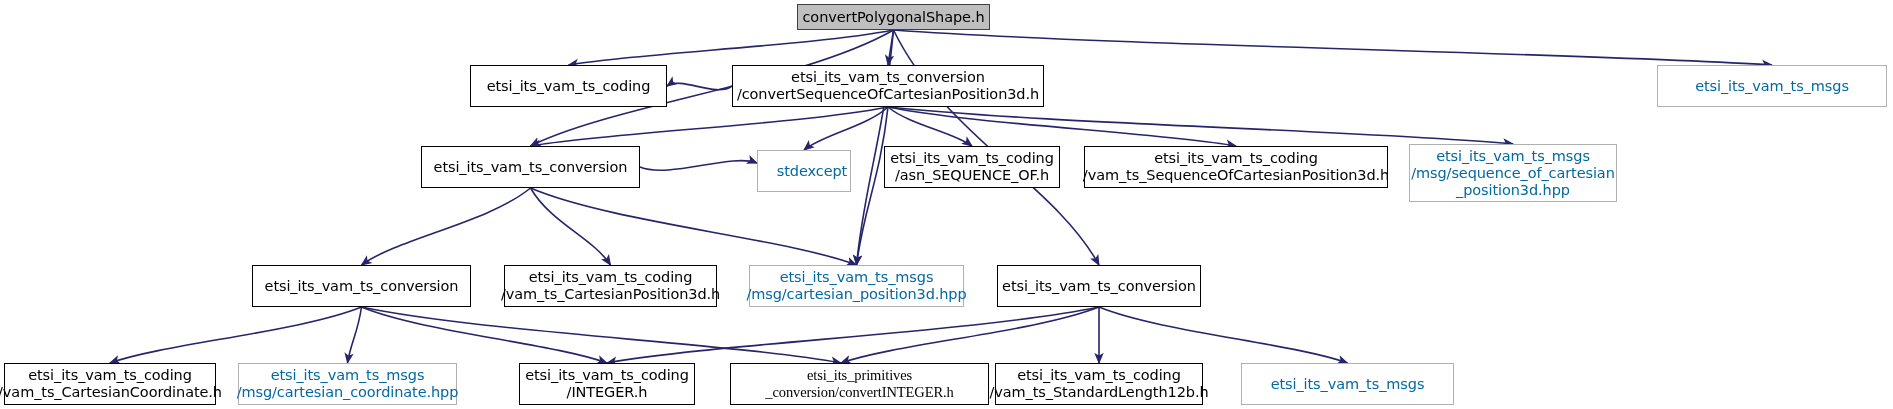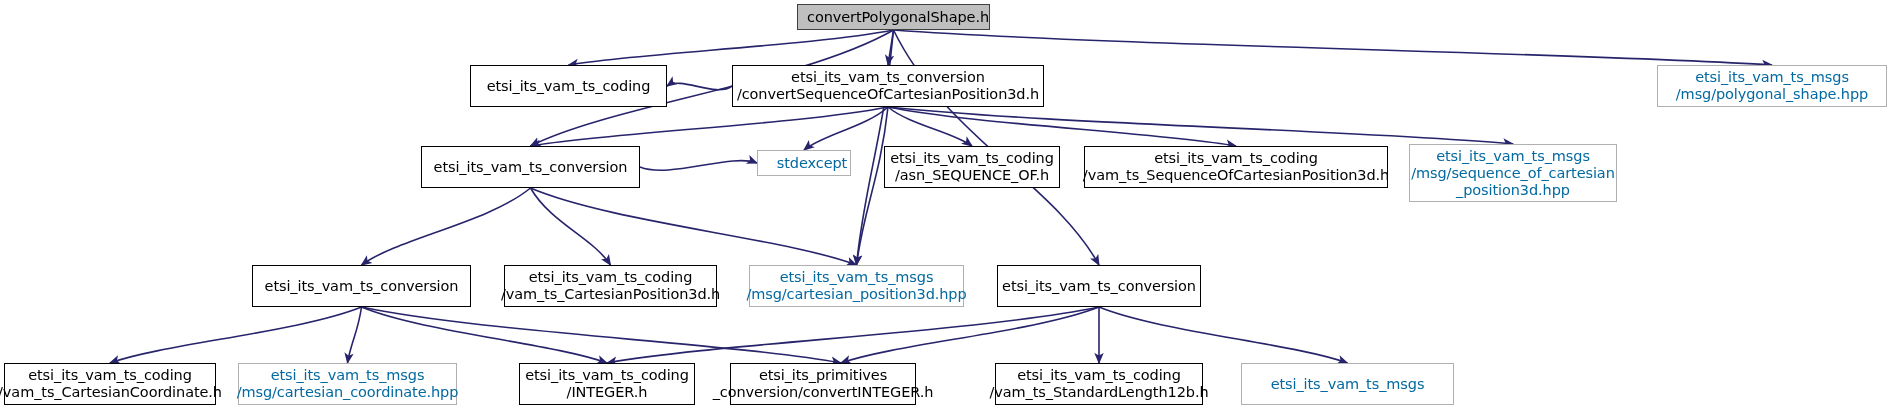--- a/index.html
+++ b/index.html
@@ -35,21 +35,20 @@
     line-height: 17px;
     color: #000000;
     background: #ffffff;
     border: 1px solid #000000;
     white-space: pre;
     letter-spacing: -0.1px;
   }
   .node.root {
     background: #bfbfbf;
     border: 1px solid #404040;
-    align-items: flex-end;
   }
   .node.dim {
     border: 1px solid #b0b0b0;
     color: #0369a1;
   }
   .node .ln {
     display: block;
   }
 </style>
 </head>
@@ -85,30 +84,30 @@
       <path d="M 361.5 307 C 481.375 332.2, 735.51 343.4, 841 363" fill="none" stroke="#27246b" stroke-width="1.6" marker-end="url(#arrow)"></path>
       <path d="M 1099 307 C 976 332.2, 715.24 343.4, 607 363" fill="none" stroke="#27246b" stroke-width="1.6" marker-end="url(#arrow)"></path>
       <path d="M 1099 307 C 1034.5 332.2, 897.76 343.4, 841 363" fill="none" stroke="#27246b" stroke-width="1.6" marker-end="url(#arrow)"></path>
       <path d="M 1099 307 L 1099 363" fill="none" stroke="#27246b" stroke-width="1.6" marker-end="url(#arrow)"></path>
       <path d="M 1099 307 C 1161.125 332.2, 1292.83 343.4, 1347.5 363" fill="none" stroke="#27246b" stroke-width="1.6" marker-end="url(#arrow)"></path>
     </svg>
   <div id="node-layer">
       <div class="node root" style="left: 797px; top: 4px; width: 193px; height: 26px;"><span class="ln">convertPolygonalShape.h</span></div>
       <div class="node" style="left: 470px; top: 65px; width: 197px; height: 42px;"><span class="ln">etsi_its_vam_ts_coding</span></div>
       <div class="node" style="left: 732px; top: 65px; width: 312px; height: 42px;"><span class="ln">etsi_its_vam_ts_conversion</span><span class="ln">/convertSequenceOfCartesianPosition3d.h</span></div>
-      <div class="node dim" style="left: 1657px; top: 65px; width: 230px; height: 42px;"><span class="ln">etsi_its_vam_ts_msgs</span><span class="ln">/msg/polygonal_shape.hpp</span></div>
+      <div class="node dim" style="left: 1657px; top: 65px; width: 230px; height: 42px;"><span class="ln">etsi_its_vam_ts_msgs</span></div>
       <div class="node" style="left: 421px; top: 146px; width: 219px; height: 42px;"><span class="ln">etsi_its_vam_ts_conversion</span></div>
-      <div class="node dim" style="left: 757px; top: 150px; width: 94px; height: 26px; padding-left: 16px;"><span class="ln">stdexcept</span></div>
+      <div class="node dim" style="left: 757px; top: 150px; width: 94px; height: 42px; padding-left: 16px;"><span class="ln">stdexcept</span></div>
       <div class="node" style="left: 884px; top: 146px; width: 176px; height: 42px;"><span class="ln">etsi_its_vam_ts_coding</span><span class="ln">/asn_SEQUENCE_OF.h</span></div>
       <div class="node" style="left: 1084px; top: 146px; width: 304px; height: 42px;"><span class="ln">etsi_its_vam_ts_coding</span><span class="ln">/vam_ts_SequenceOfCartesianPosition3d.h</span></div>
       <div class="node dim" style="left: 1409px; top: 144px; width: 208px; height: 58px;"><span class="ln">etsi_its_vam_ts_msgs</span><span class="ln">/msg/sequence_of_cartesian</span><span class="ln">_position3d.hpp</span></div>
       <div class="node" style="left: 252px; top: 265px; width: 219px; height: 42px;"><span class="ln">etsi_its_vam_ts_conversion</span></div>
       <div class="node" style="left: 504px; top: 265px; width: 213px; height: 42px;"><span class="ln">etsi_its_vam_ts_coding</span><span class="ln">/vam_ts_CartesianPosition3d.h</span></div>
       <div class="node dim" style="left: 749px; top: 265px; width: 215px; height: 42px;"><span class="ln">etsi_its_vam_ts_msgs</span><span class="ln">/msg/cartesian_position3d.hpp</span></div>
       <div class="node" style="left: 997px; top: 265px; width: 204px; height: 42px;"><span class="ln">etsi_its_vam_ts_conversion</span></div>
       <div class="node" style="left: 4px; top: 363px; width: 212px; height: 42px;"><span class="ln">etsi_its_vam_ts_coding</span><span class="ln">/vam_ts_CartesianCoordinate.h</span></div>
       <div class="node dim" style="left: 238px; top: 363px; width: 219px; height: 42px;"><span class="ln">etsi_its_vam_ts_msgs</span><span class="ln">/msg/cartesian_coordinate.hpp</span></div>
       <div class="node" style="left: 519px; top: 363px; width: 176px; height: 42px;"><span class="ln">etsi_its_vam_ts_coding</span><span class="ln">/INTEGER.h</span></div>
-      <div class="node" style="left: 730px; top: 363px; width: 186px; height: 42px;"><span class="ln">etsi_its_primitives</span><span class="ln">_conversion/convertINTEGER.h</span></div>
+      <div class="node" style="left: 730px; top: 363px; width: 259px; height: 42px; font-family: Liberation Serif, serif;"><span class="ln">etsi_its_primitives</span><span class="ln">_conversion/convertINTEGER.h</span></div>
       <div class="node" style="left: 995px; top: 363px; width: 208px; height: 42px;"><span class="ln">etsi_its_vam_ts_coding</span><span class="ln">/vam_ts_StandardLength12b.h</span></div>
       <div class="node dim" style="left: 1241px; top: 363px; width: 213px; height: 42px;"><span class="ln">etsi_its_vam_ts_msgs</span></div>
     </div>
 </div>
 
 </body></html>

